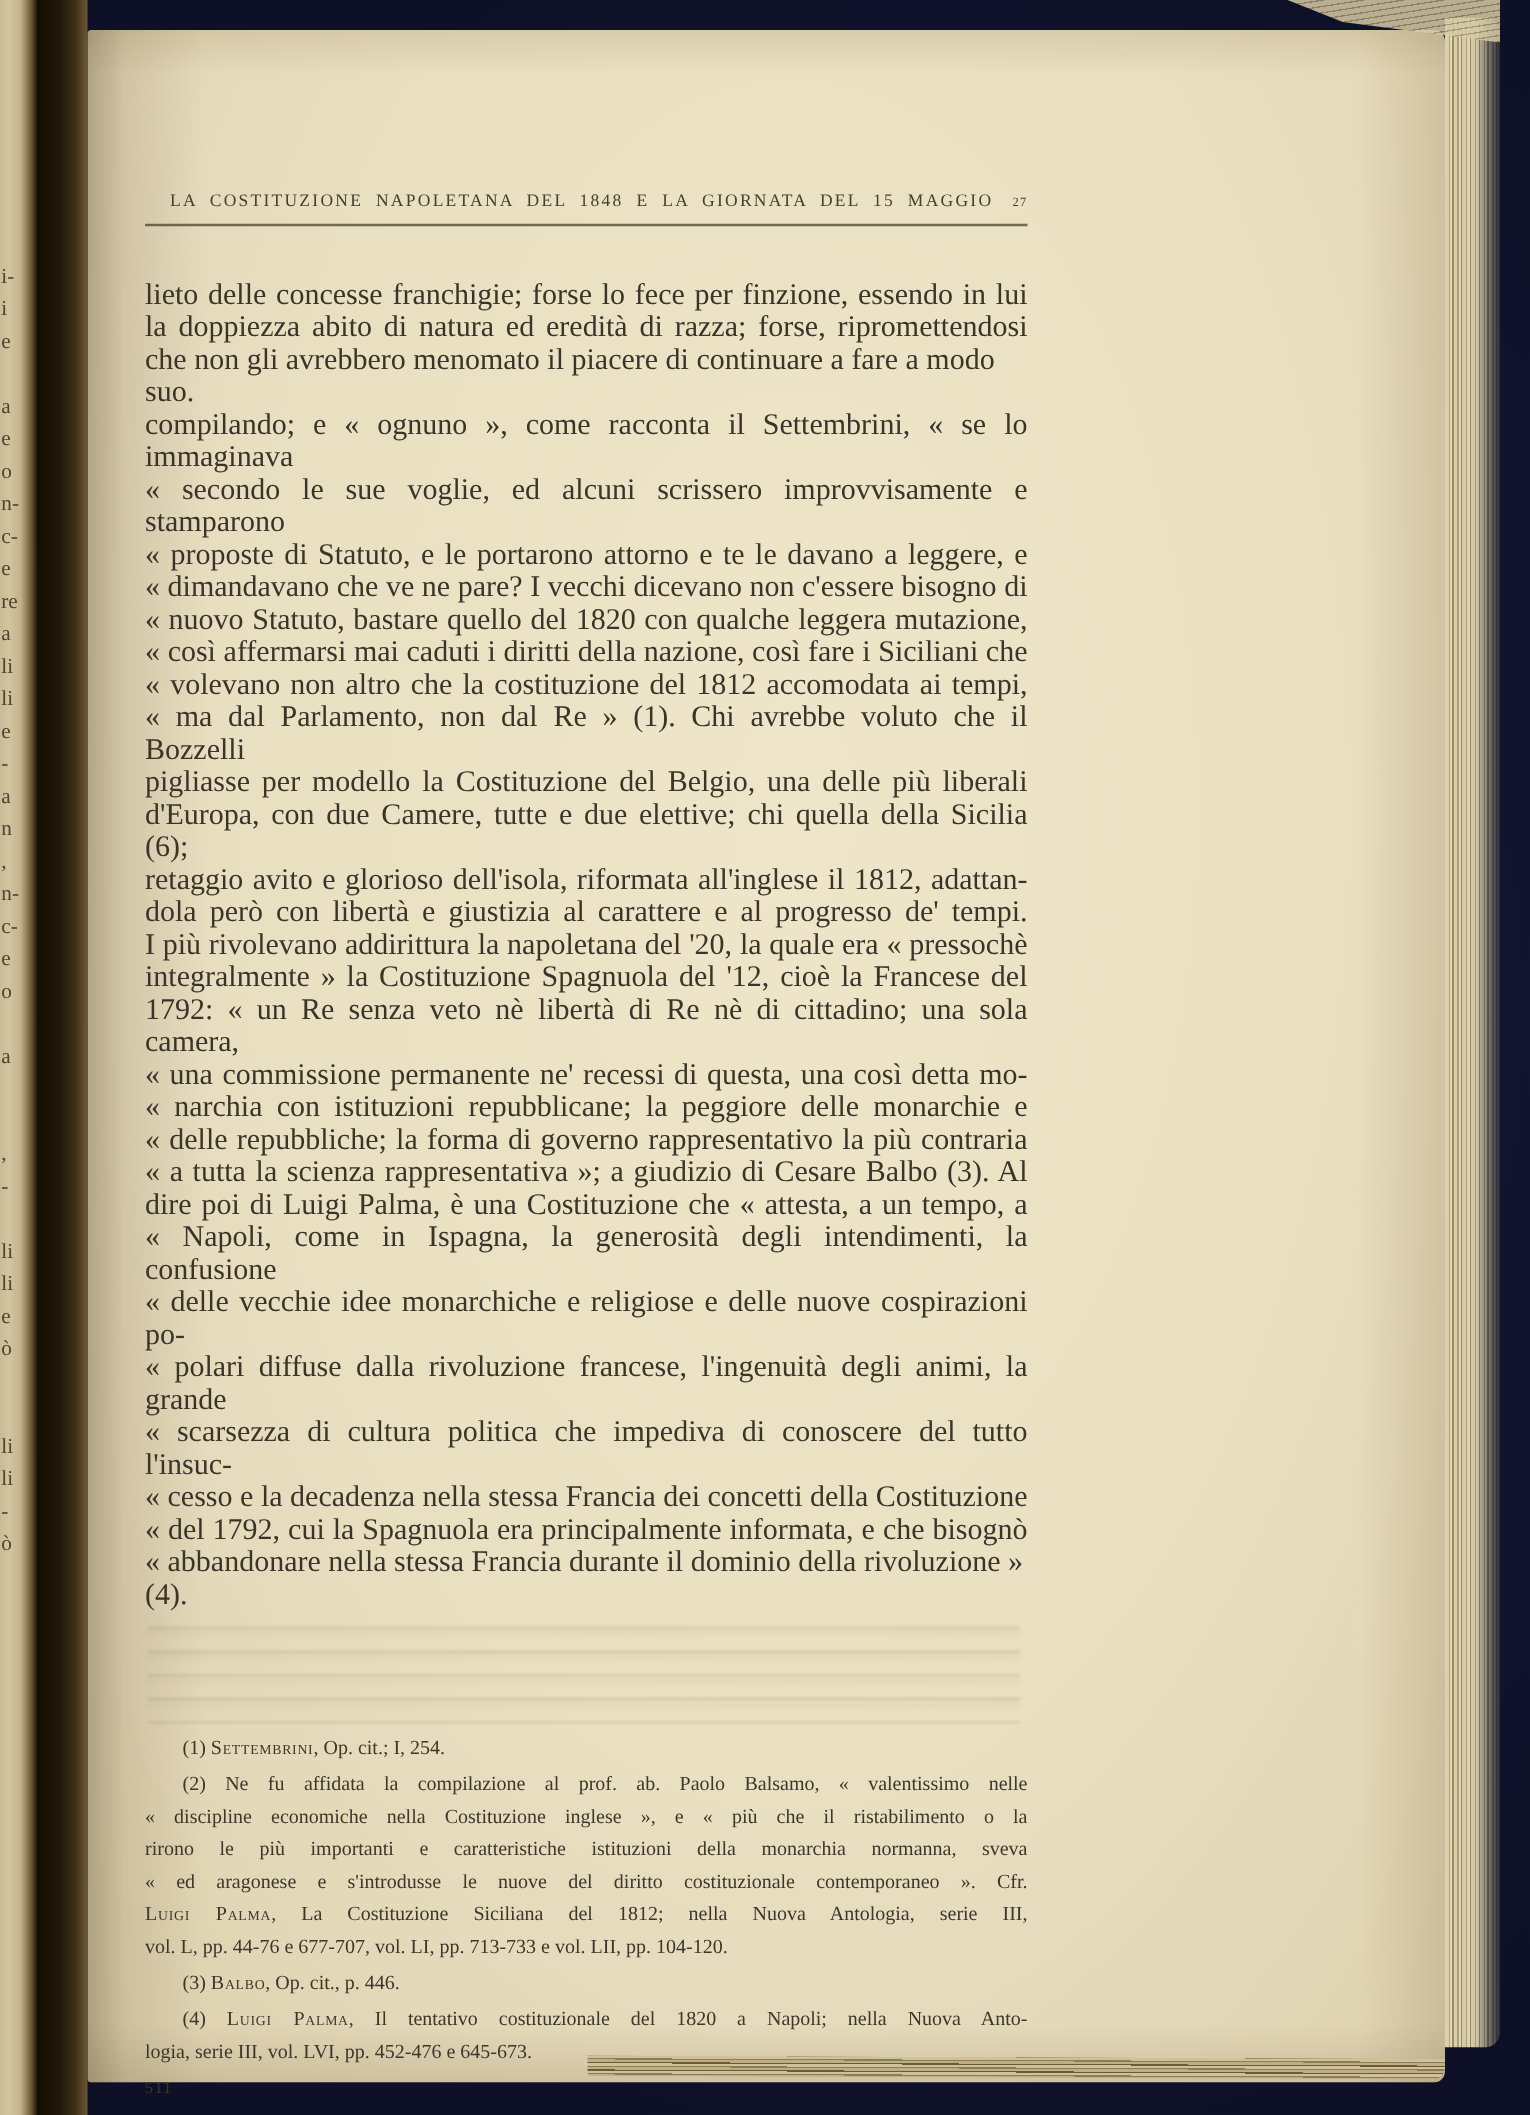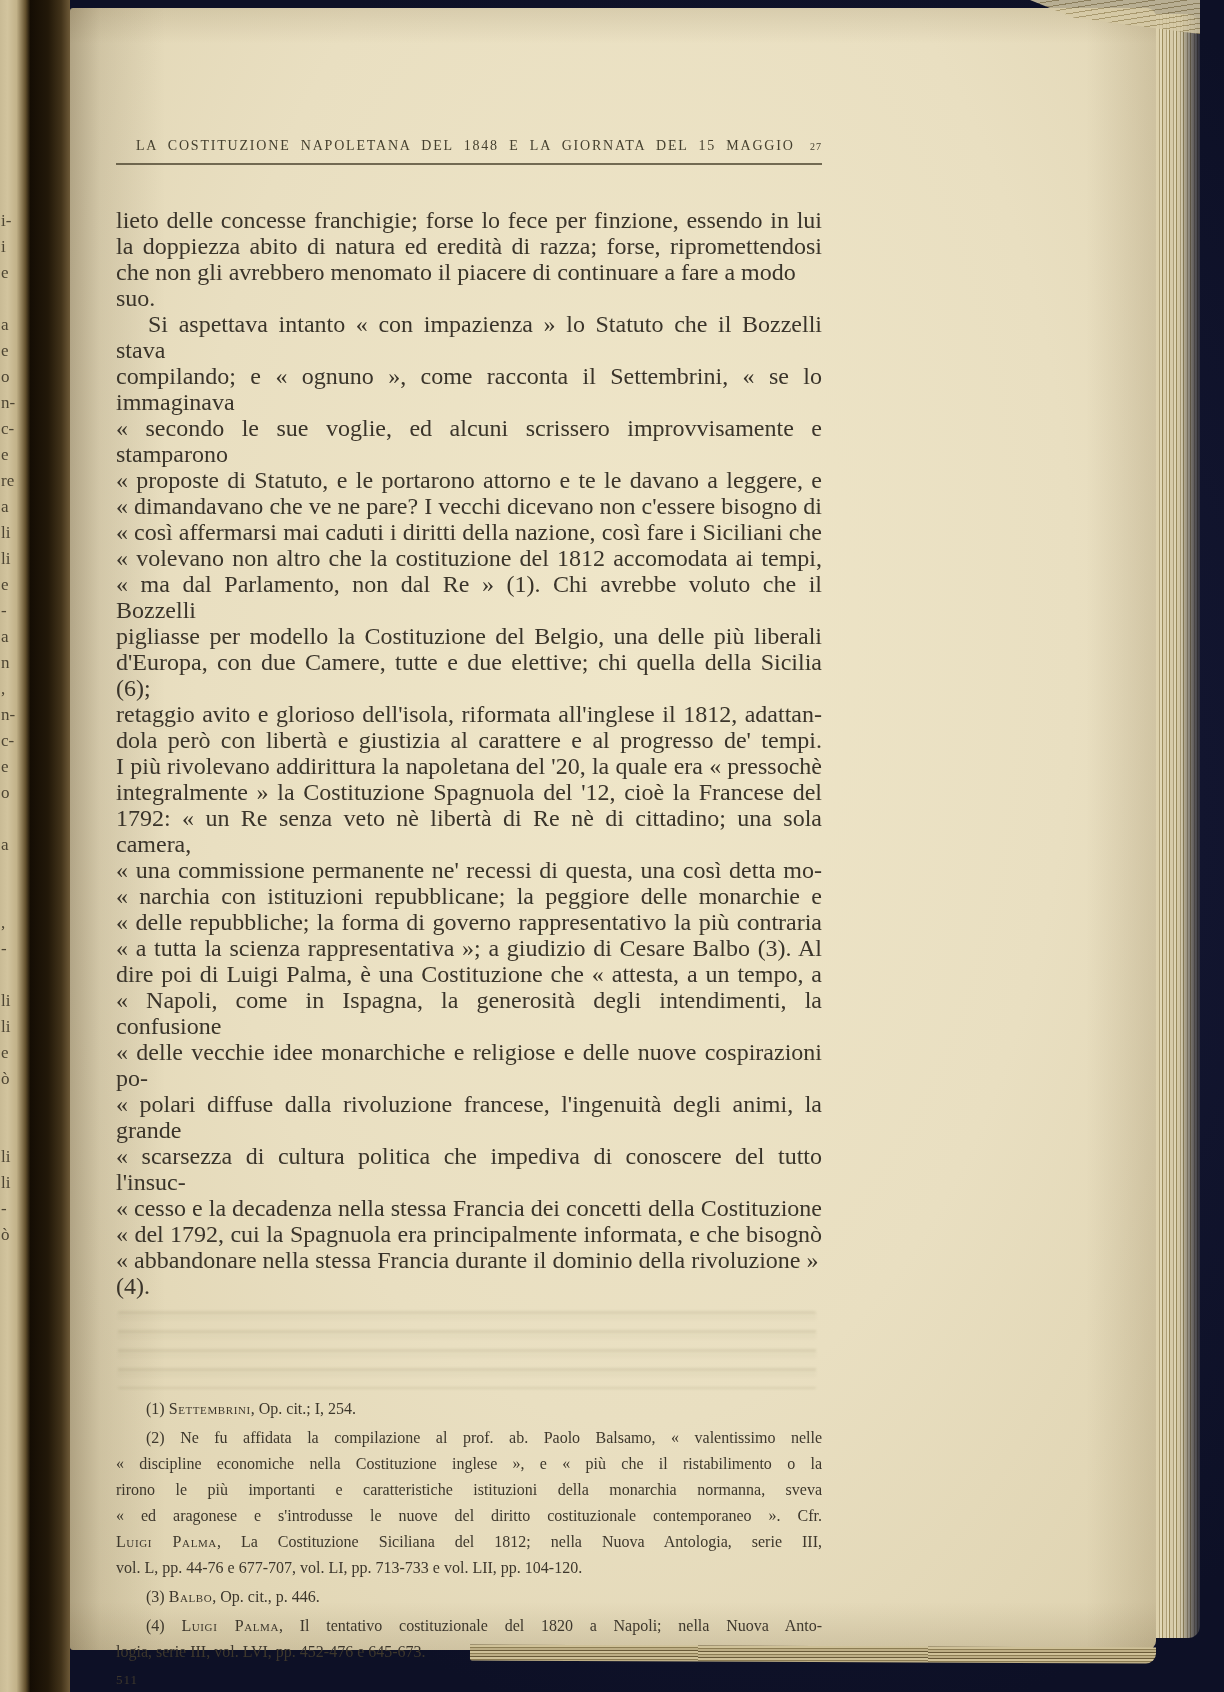--- a/index.html
+++ b/index.html
@@ -11,21 +11,21 @@
     background:linear-gradient(to right,#c9bb95 0%,#d2c49e 25%,#c2b289 55%,#64522f 85%,#1a1206 100%);}
   #edge-fragments{position:absolute;top:208px;left:1px;width:26px;}
   .frag{height:26px;line-height:26px;font-family:"Liberation Serif","DejaVu Serif",serif;
         font-size:17px;color:#4c4432;white-space:nowrap;}
 
   
   .gutter{position:absolute;left:30px;top:0;width:40px;height:1692px;
     background:linear-gradient(to right,#140d04 0%,#221809 45%,#42331a 78%,#6d5937 100%);}
 
   
-  .page{position:absolute;left:70px;top:8px;width:1086px;height:1642px;
+  .page{position:absolute;left:70px;top:24px;width:1086px;height:1642px;
     border-radius:3px 9px 9px 3px;
     background:
       linear-gradient(to right, rgba(72,55,27,0.32) 0px, rgba(72,55,27,0.12) 30px, rgba(72,55,27,0) 95px),
       linear-gradient(to left, rgba(120,100,60,0.20) 0px, rgba(120,100,60,0) 70px),
       linear-gradient(to bottom, rgba(120,100,60,0.16) 0px, rgba(120,100,60,0) 36px),
       linear-gradient(to top, rgba(110,92,55,0.18) 0px, rgba(110,92,55,0) 48px),
       radial-gradient(ellipse at 52% 38%, #efe6c9 0%, #e9dfc1 55%, #ddd1ae 100%);}
 
   
   .stack-right{position:absolute;left:1156px;top:14px;width:44px;height:1624px;
@@ -127,25 +127,25 @@
         <div class="header-title">LA COSTITUZIONE NAPOLETANA DEL 1848 E LA GIORNATA DEL 15 MAGGIO</div>
         <div class="header-num">27</div>
       </div>
 
       <div class="rule"></div>
 
       <div id="body-text" class="body-text">
           <div class="line just">lieto delle concesse franchigie; forse lo fece per finzione, essendo in lui</div>
           <div class="line just">la doppiezza abito di natura ed eredità di razza; forse, ripromettendosi</div>
           <div class="line">che non gli avrebbero menomato il piacere di continuare a fare a modo suo.</div>
-          <div class="line just p-indent">Si aspettava intanto « con impazienza » lo Statuto che il Bozzelli stava</div>
           <div class="line just">compilando; e « ognuno », come racconta il Settembrini, « se lo immaginava</div>
           <div class="line just">« secondo le sue voglie, ed alcuni scrissero improvvisamente e stamparono</div>
           <div class="line just">« proposte di Statuto, e le portarono attorno e te le davano a leggere, e</div>
           <div class="line just">« dimandavano che ve ne pare? I vecchi dicevano non c'essere bisogno di</div>
+          <div class="line just">« nuovo Statuto, bastare quello del 1820 con qualche leggera mutazione,</div>
           <div class="line just">« così affermarsi mai caduti i diritti della nazione, così fare i Siciliani che</div>
           <div class="line just">« volevano non altro che la costituzione del 1812 accomodata ai tempi,</div>
           <div class="line just">« ma dal Parlamento, non dal Re » (1). Chi avrebbe voluto che il Bozzelli</div>
           <div class="line just">pigliasse per modello la Costituzione del Belgio, una delle più liberali</div>
           <div class="line just">d'Europa, con due Camere, tutte e due elettive; chi quella della Sicilia (6);</div>
           <div class="line just">retaggio avito e glorioso dell'isola, riformata all'inglese il 1812, adattan-</div>
           <div class="line just">dola però con libertà e giustizia al carattere e al progresso de' tempi.</div>
           <div class="line just">I più rivolevano addirittura la napoletana del '20, la quale era « pressochè</div>
           <div class="line just">integralmente » la Costituzione Spagnuola del '12, cioè la Francese del</div>
           <div class="line just">1792: « un Re senza veto nè libertà di Re nè di cittadino; una sola camera,</div>

